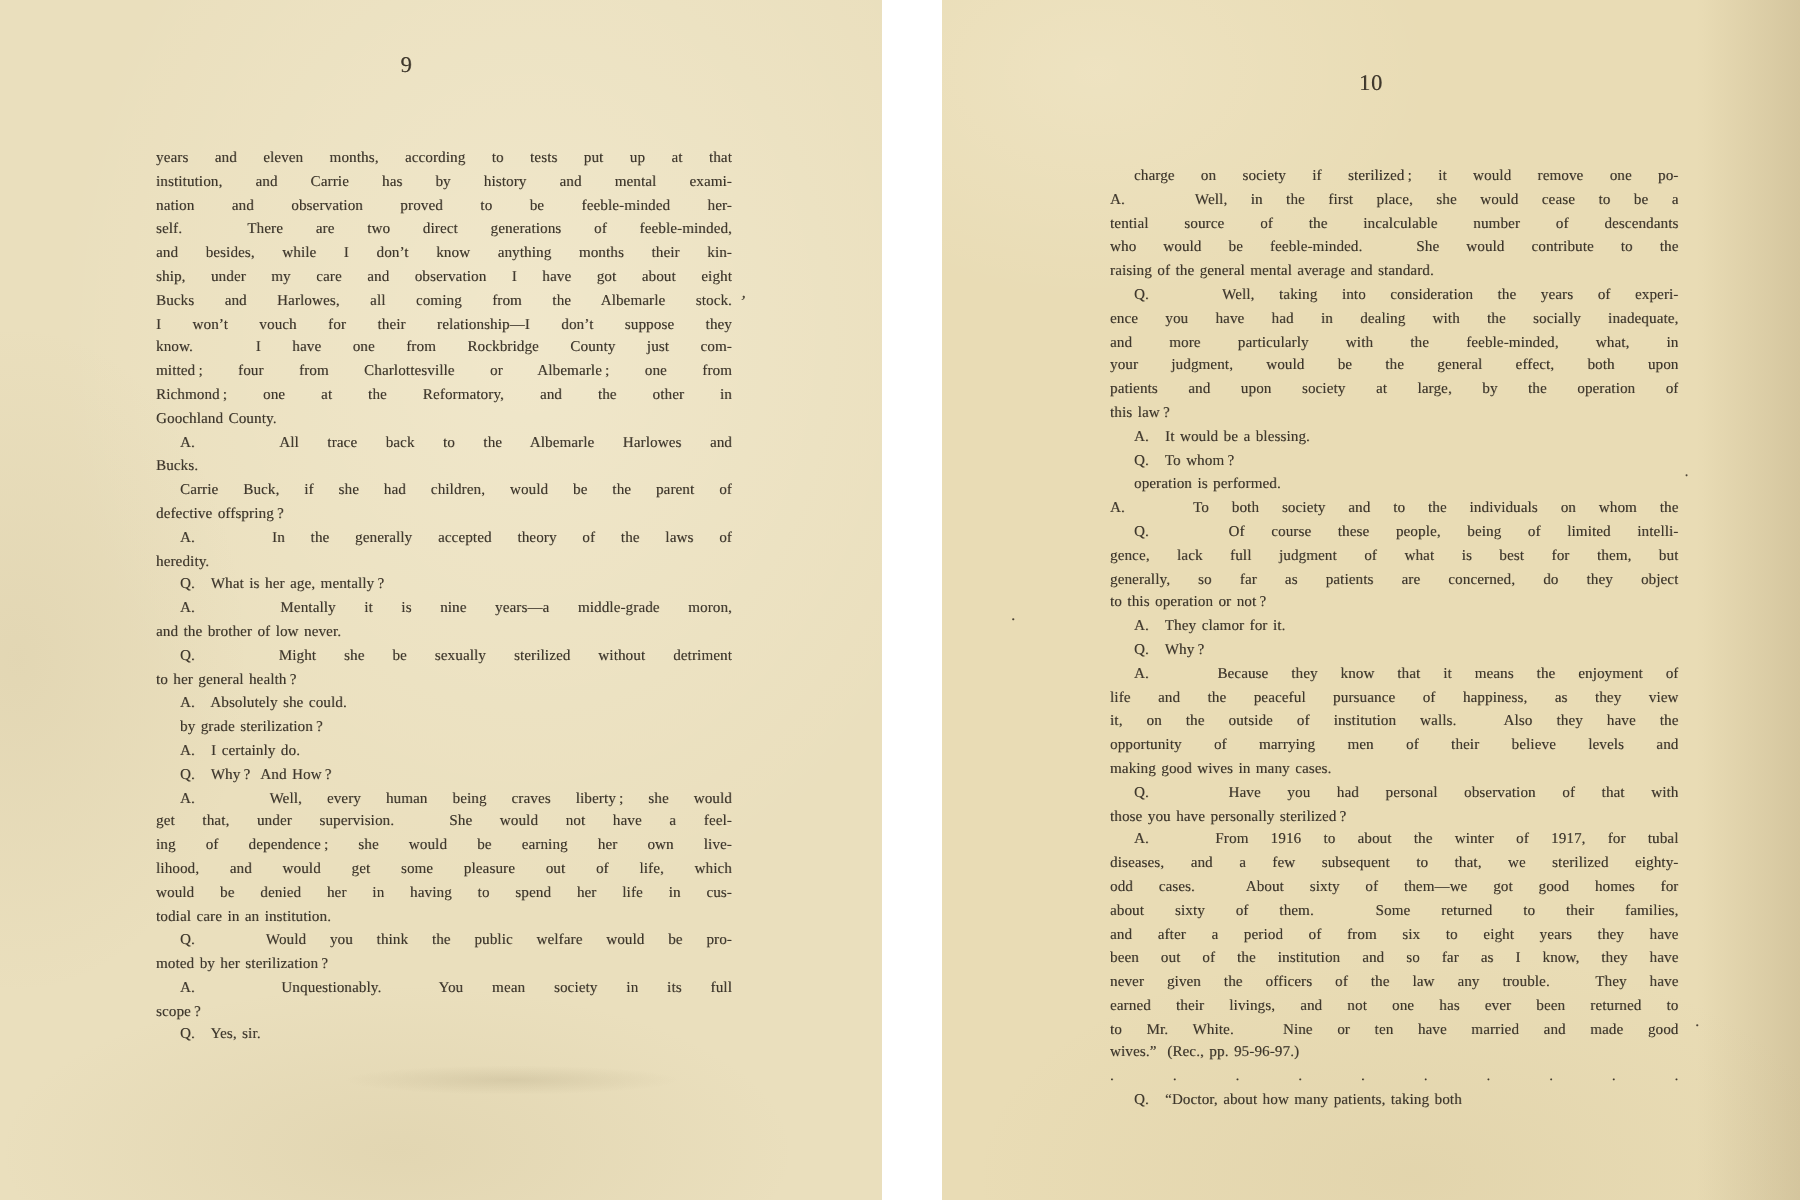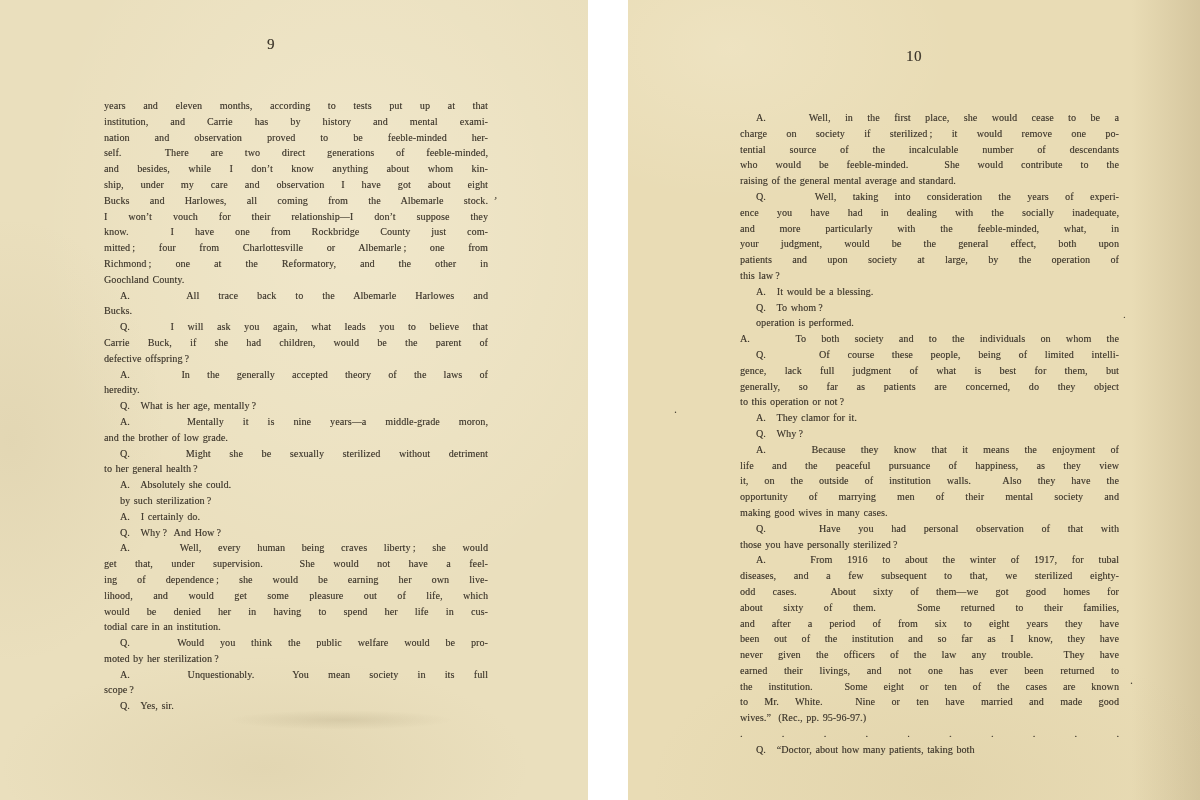--- a/index.html
+++ b/index.html
@@ -74,58 +74,57 @@
 <div class="canvas">
 
   <div class="page page-left">
     <div class="page-number pn-left">9</div>
     <div class="text-block tb-left">
         <div class="para">
           <div class="line just">years and eleven months, according to tests put up at that</div>
           <div class="line just">institution, and Carrie has by history and mental exami-</div>
           <div class="line just">nation and observation proved to be feeble-minded her-</div>
           <div class="line just">self.&nbsp; There are two direct generations of feeble-minded,</div>
-          <div class="line just">and besides, while I don’t know anything about whom kin-</div>
+          <div class="line just">and besides, while I don’t know anything months their kin-</div>
           <div class="line just">ship, under my care and observation I have got about eight</div>
           <div class="line just">Bucks and Harlowes, all coming from the Albemarle stock.</div>
           <div class="line just">I won’t vouch for their relationship—I don’t suppose they</div>
           <div class="line just">know.&nbsp; I have one from Rockbridge County just com-</div>
           <div class="line just">mitted ; four from Charlottesville or Albemarle ; one from</div>
           <div class="line just">Richmond ; one at the Reformatory, and the other in</div>
           <div class="line">Goochland County.</div>
         </div>
         <div class="para indent">
           <div class="line just">A.&nbsp;&nbsp; All trace back to the Albemarle Harlowes and</div>
           <div class="line">Bucks.</div>
         </div>
         <div class="para indent">
-          <div class="line just">Q.&nbsp;&nbsp; I will ask you again, what leads you to believe that</div>
           <div class="line just">Carrie Buck, if she had children, would be the parent of</div>
           <div class="line">defective offspring ?</div>
         </div>
         <div class="para indent">
           <div class="line just">A.&nbsp;&nbsp; In the generally accepted theory of the laws of</div>
           <div class="line">heredity.</div>
         </div>
         <div class="para indent">
           <div class="line">Q.&nbsp;&nbsp; What is her age, mentally ?</div>
         </div>
         <div class="para indent">
           <div class="line just">A.&nbsp;&nbsp; Mentally it is nine years—a middle-grade moron,</div>
-          <div class="line">and the brother of low grade.</div>
+          <div class="line">and the brother of low never.</div>
         </div>
         <div class="para indent">
           <div class="line just">Q.&nbsp;&nbsp; Might she be sexually sterilized without detriment</div>
           <div class="line">to her general health ?</div>
         </div>
         <div class="para indent">
           <div class="line">A.&nbsp;&nbsp; Absolutely she could.</div>
         </div>
         <div class="para indent">
-          <div class="line">by such sterilization ?</div>
+          <div class="line">by grade sterilization ?</div>
         </div>
         <div class="para indent">
           <div class="line">A.&nbsp;&nbsp; I certainly do.</div>
         </div>
         <div class="para indent">
           <div class="line">Q.&nbsp;&nbsp; Why ?&nbsp; And How ?</div>
         </div>
         <div class="para indent">
           <div class="line just">A.&nbsp;&nbsp; Well, every human being craves liberty ; she would</div>
           <div class="line just">get that, under supervision.&nbsp; She would not have a feel-</div>
@@ -145,22 +144,22 @@
         <div class="para indent">
           <div class="line">Q.&nbsp;&nbsp; Yes, sir.</div>
         </div>
       </div>
   </div>
 
   <div class="page page-right">
     <div class="page-number pn-right">10</div>
     <div class="text-block tb-right">
         <div class="para indent">
+          <div class="line just">charge on society if sterilized ; it would remove one po-</div>
           <div class="line just">A.&nbsp;&nbsp; Well, in the first place, she would cease to be a</div>
-          <div class="line just">charge on society if sterilized ; it would remove one po-</div>
           <div class="line just">tential source of the incalculable number of descendants</div>
           <div class="line just">who would be feeble-minded.&nbsp; She would contribute to the</div>
           <div class="line">raising of the general mental average and standard.</div>
         </div>
         <div class="para indent">
           <div class="line just">Q.&nbsp;&nbsp; Well, taking into consideration the years of experi-</div>
           <div class="line just">ence you have had in dealing with the socially inadequate,</div>
           <div class="line just">and more particularly with the feeble-minded, what, in</div>
           <div class="line just">your judgment, would be the general effect, both upon</div>
           <div class="line just">patients and upon society at large, by the operation of</div>
@@ -185,37 +184,36 @@
         <div class="para indent">
           <div class="line">A.&nbsp;&nbsp; They clamor for it.</div>
         </div>
         <div class="para indent">
           <div class="line">Q.&nbsp;&nbsp; Why ?</div>
         </div>
         <div class="para indent">
           <div class="line just">A.&nbsp;&nbsp; Because they know that it means the enjoyment of</div>
           <div class="line just">life and the peaceful pursuance of happiness, as they view</div>
           <div class="line just">it, on the outside of institution walls.&nbsp; Also they have the</div>
-          <div class="line just">opportunity of marrying men of their mental society and</div>
+          <div class="line just">opportunity of marrying men of their believe levels and</div>
           <div class="line">making good wives in many cases.</div>
         </div>
         <div class="para indent">
           <div class="line just">Q.&nbsp;&nbsp; Have you had personal observation of that with</div>
           <div class="line">those you have personally sterilized ?</div>
         </div>
         <div class="para indent">
           <div class="line just">A.&nbsp;&nbsp; From 1916 to about the winter of 1917, for tubal</div>
           <div class="line just">diseases, and a few subsequent to that, we sterilized eighty-</div>
           <div class="line just">odd cases.&nbsp; About sixty of them—we got good homes for</div>
           <div class="line just">about sixty of them.&nbsp; Some returned to their families,</div>
           <div class="line just">and after a period of from six to eight years they have</div>
           <div class="line just">been out of the institution and so far as I know, they have</div>
           <div class="line just">never given the officers of the law any trouble.&nbsp; They have</div>
           <div class="line just">earned their livings, and not one has ever been returned to</div>
-          <div class="line just">the institution.&nbsp; Some eight or ten of the cases are known</div>
           <div class="line just">to Mr. White.&nbsp; Nine or ten have married and made good</div>
           <div class="line">wives.”&nbsp; (Rec., pp. 95-96-97.)</div>
         </div>
         <div class="para dots">
           <div class="line just">. . . . . . . . . .</div>
         </div>
         <div class="para indent">
           <div class="line">Q.&nbsp;&nbsp; “Doctor, about how many patients, taking both</div>
         </div>
       </div>

